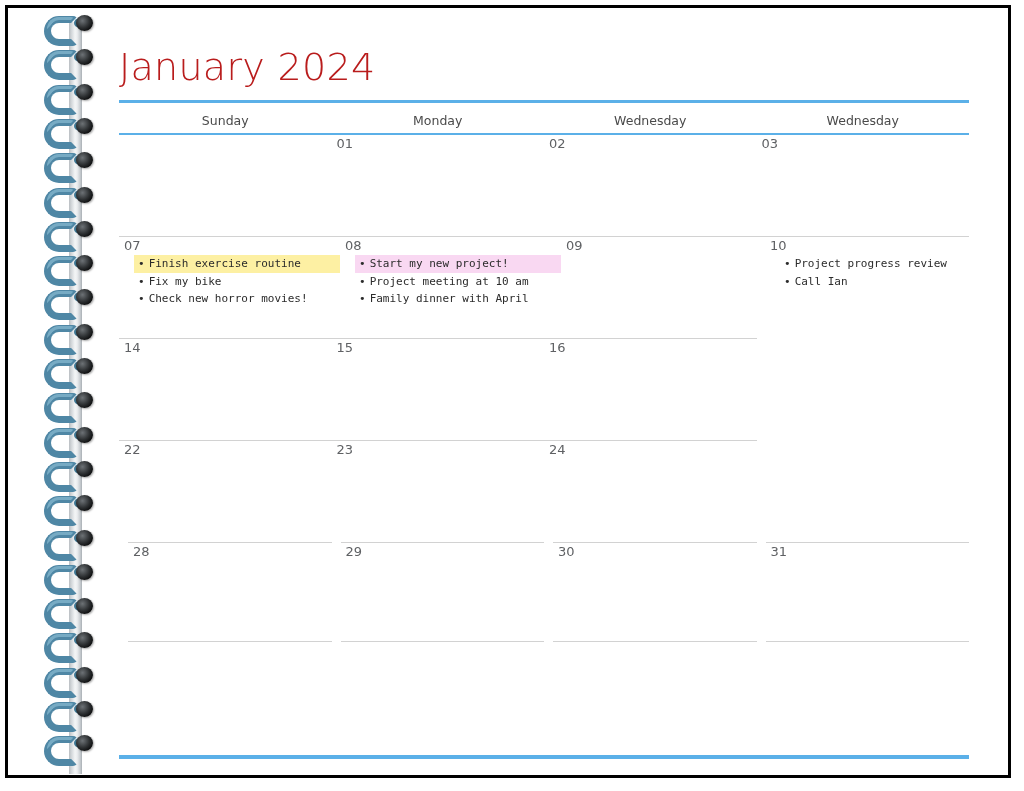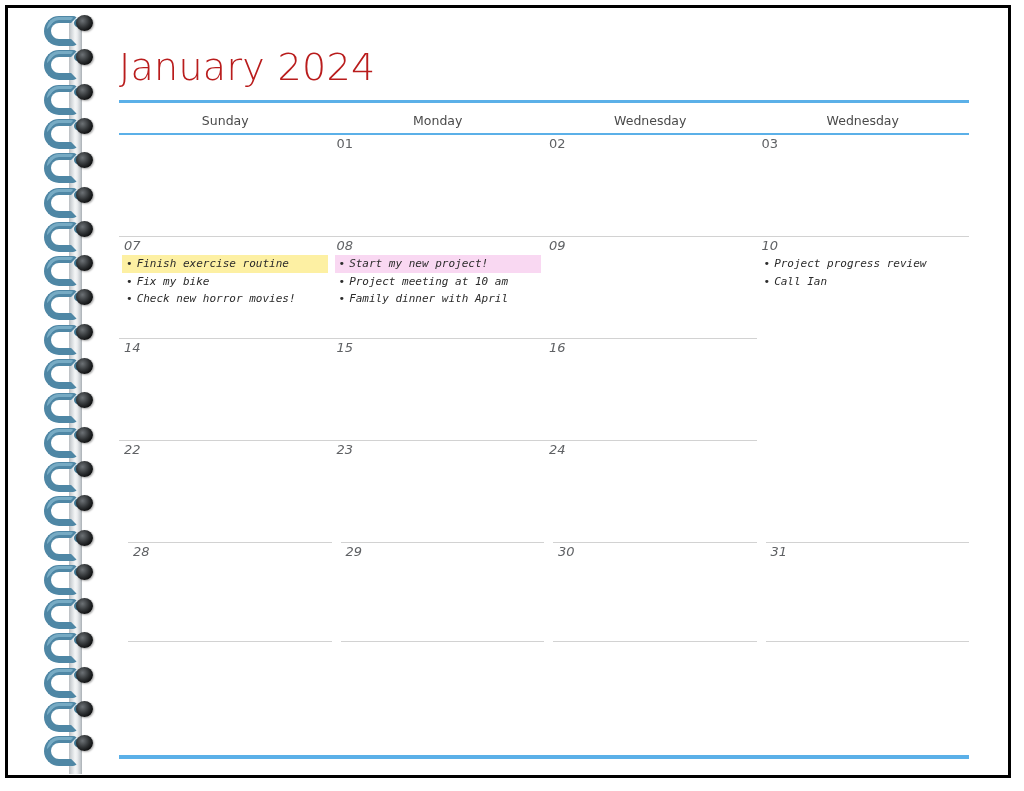--- a/index.html
+++ b/index.html
@@ -143,35 +143,35 @@
 
   
   .cell {
     position: relative;
     border-top: 1px solid #d2d2d2;
     box-sizing: border-box;
     padding: 1px 0 0 3px;
   }
   .cell.first-week { border-top: none; }
   .row-h1 { height: 101px; }
-  .row-h  { height: 102px; font-style: italic; }
+  .row-h  { height: 102px; }
   .row-last { height: 100px; }
   .cell.closing { border-bottom: 1px solid #d2d2d2; margin-left: 9px; }
 
   .daynum {
     font-size: 13px;
     color: #5f6164;
     font-family: "DejaVu Sans", sans-serif;
     line-height: 16px;
     padding-left: 2px;
   }
 
   .events {
     list-style: none;
-    margin: 1px 0 0 0;
+    margin: 1px 0 0 12px;
     padding: 0;
   }
   .events li {
     font-family: "DejaVu Sans Mono", monospace;
     font-size: 11px;
     line-height: 17.5px;
     color: #2b2b2b;
     white-space: nowrap;
     padding-left: 4px;
     display: block;

